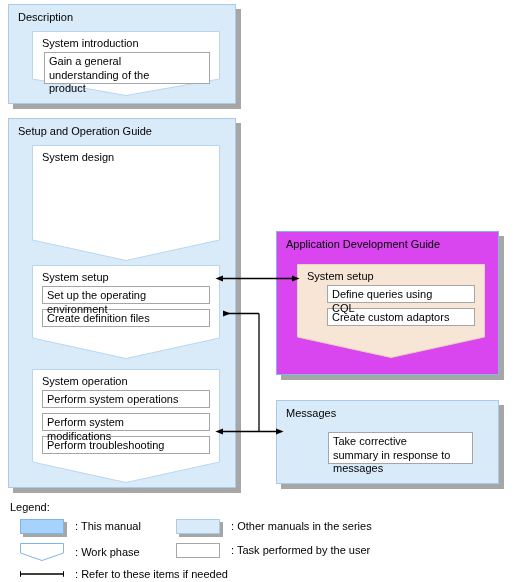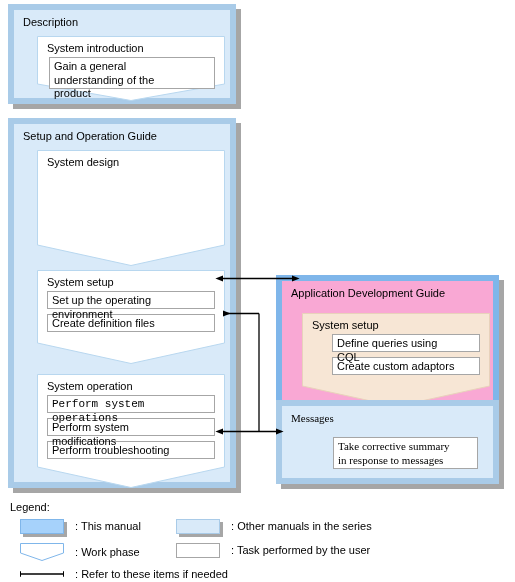--- a/index.html
+++ b/index.html
@@ -12,25 +12,25 @@
     position:relative;
     overflow:hidden;
     -webkit-font-smoothing:antialiased;
   }
   .canvas{position:absolute;left:0;top:0;width:515px;height:582px;}
 
   
   .manual{
     position:absolute;
     box-sizing:border-box;
-    border:6px solid #ec4899;
+    border:1px solid #ec4899;
     box-shadow:5px 5px 0 0 #a6a6a6;
   }
   .manual.other{background:#d9eaf9;border-color:#a9cbe8;}
-  .manual.this{background:#f9a8d4;border-color:#7fb6ea;margin-top:44px;}
+  .manual.this{background:#d946ef;border-color:#7fb6ea;}
   .manual-title{
     position:absolute;
     left:9px;top:6px;
     font-size:11px;
     line-height:13px;
     white-space:nowrap;
   }
 
   
   .phase{
@@ -122,21 +122,21 @@
         <div class="task" style="height:18px;">Create definition files</div>
       </div>
     </div>
 
     <div class="phase" style="left:23px;top:250px;width:188px;height:114px;">
       <svg class="phase-shape" viewBox="0 0 188 114" preserveAspectRatio="none">
         <polygon points="0.5,0.5 187.5,0.5 187.5,93 94,113.5 0.5,93" fill="#ffffff" stroke="#b8d7ef" stroke-width="1"></polygon>
       </svg>
       <div class="phase-title">System operation</div>
       <div class="phase-body" style="top:21px;left:10px;right:10px;">
-        <div class="task" style="height:18px;font-family:Liberation Mono, monospace;">Perform system operations</div>
+        <div class="task" style="height:18px;">Perform system operations</div>
         <div class="task" style="height:18px;">Perform system modifications</div>
         <div class="task" style="height:18px;">Perform troubleshooting</div>
       </div>
     </div>
   </div>
 
   <div class="manual this" style="left:276px;top:231px;width:223px;height:144px;">
     <div class="manual-title">Application Development Guide</div>
 
     <div class="phase" style="left:20px;top:32px;width:188px;height:94px;">
@@ -144,21 +144,21 @@
         <polygon points="0.5,0.5 187.5,0.5 187.5,73 94,93.5 0.5,73" fill="#f7e6d5" stroke="#e8d2bb" stroke-width="1"></polygon>
       </svg>
       <div class="phase-title">System setup</div>
       <div class="phase-body" style="top:21px;left:30px;right:10px;">
         <div class="task" style="height:18px;">Define queries using CQL</div>
         <div class="task" style="height:18px;">Create custom adaptors</div>
       </div>
     </div>
   </div>
 
-  <div class="manual other" style="left:276px;top:400px;width:223px;height:84px;font-family:Liberation Serif, serif;">
+  <div class="manual other" style="left:276px;top:400px;width:223px;height:84px;">
     <div class="manual-title">Messages</div>
     <div style="position:absolute;left:51px;top:31px;width:145px;">
       <div class="task" style="height:32px;">Take corrective summary in response to messages</div>
     </div>
   </div>
 
   <svg class="arrows" viewBox="0 0 515 582">
     <defs>
       <marker id="ahL" markerWidth="9" markerHeight="9" refX="8" refY="3.2" orient="auto" markerUnits="userSpaceOnUse">
         <path d="M8,0.2 L8,6.2 L0.4,3.2 z" fill="#000"></path>

